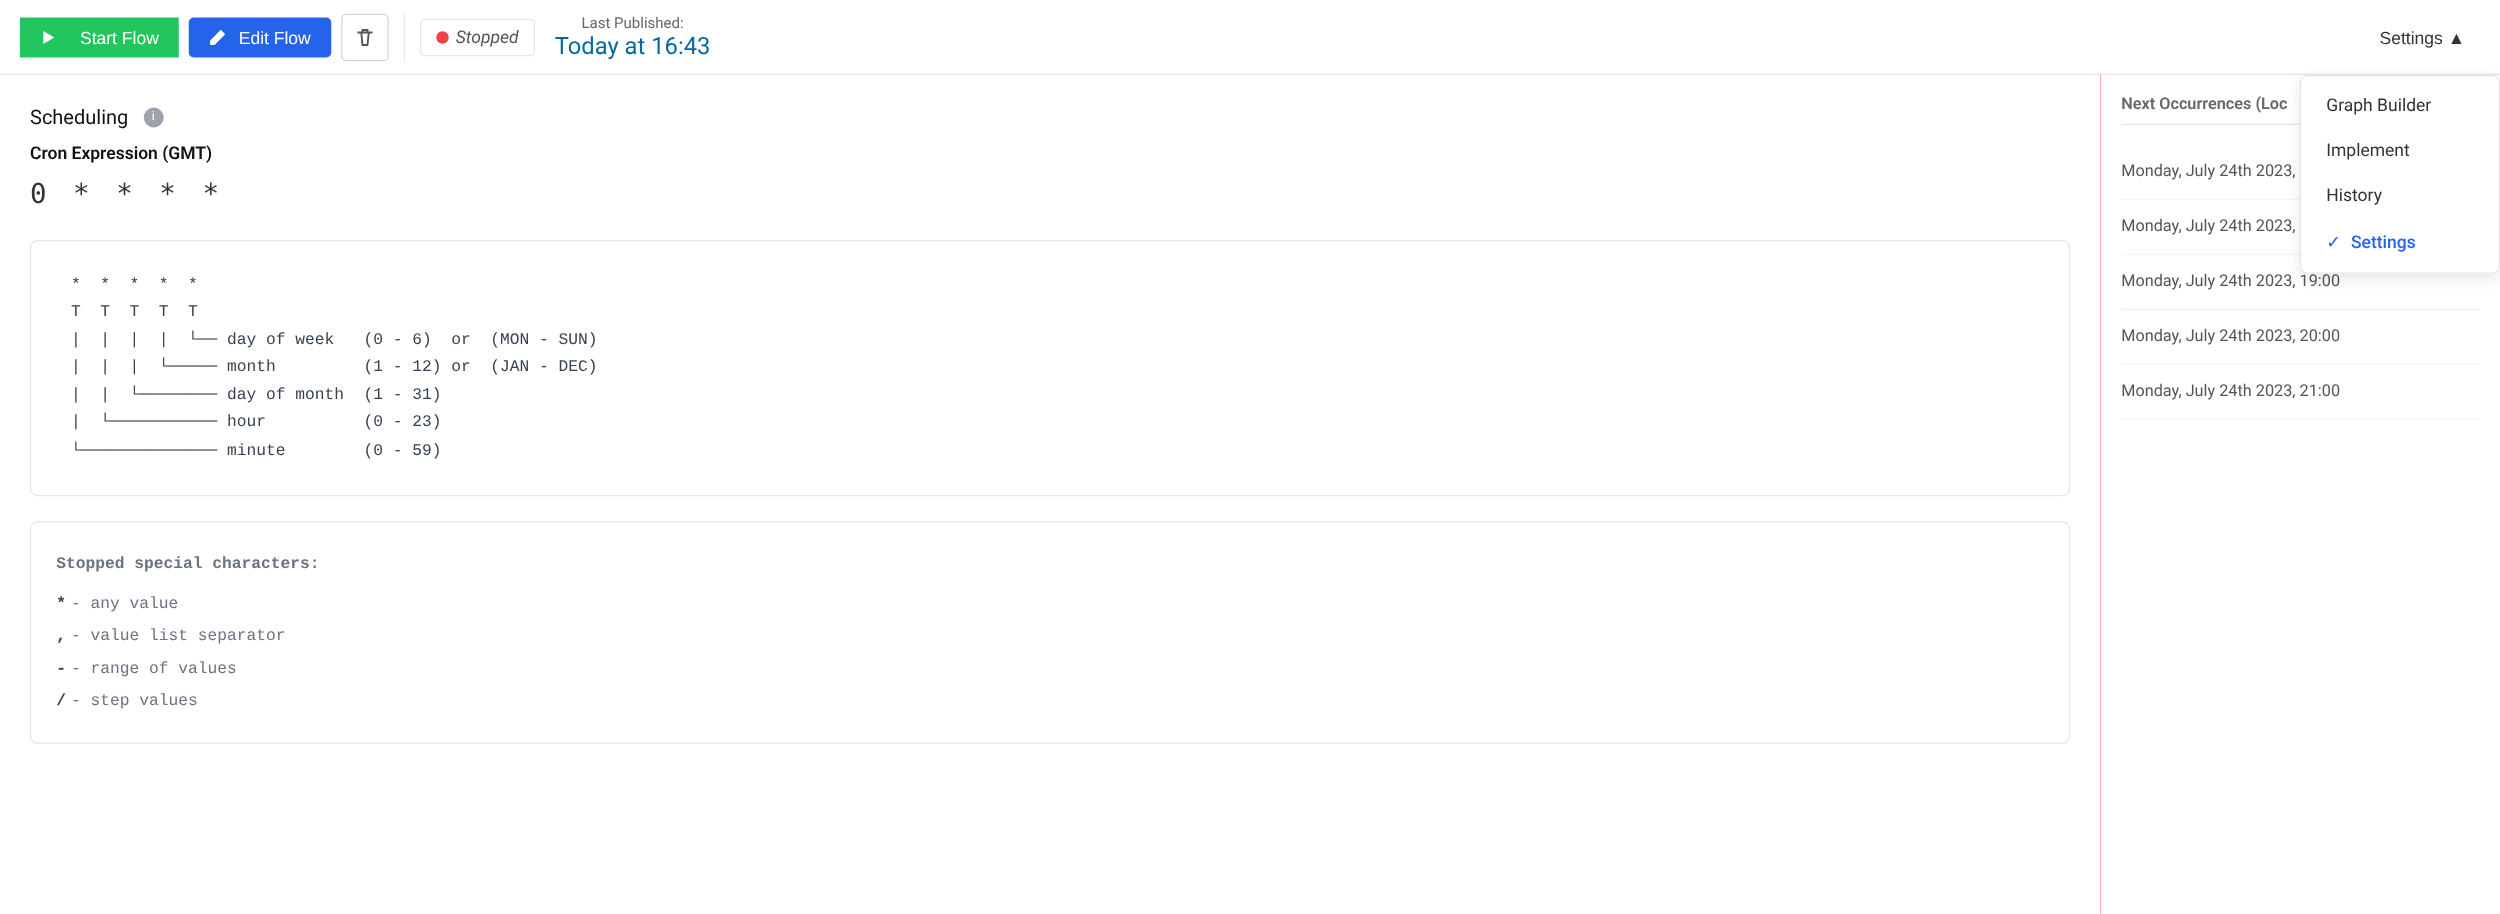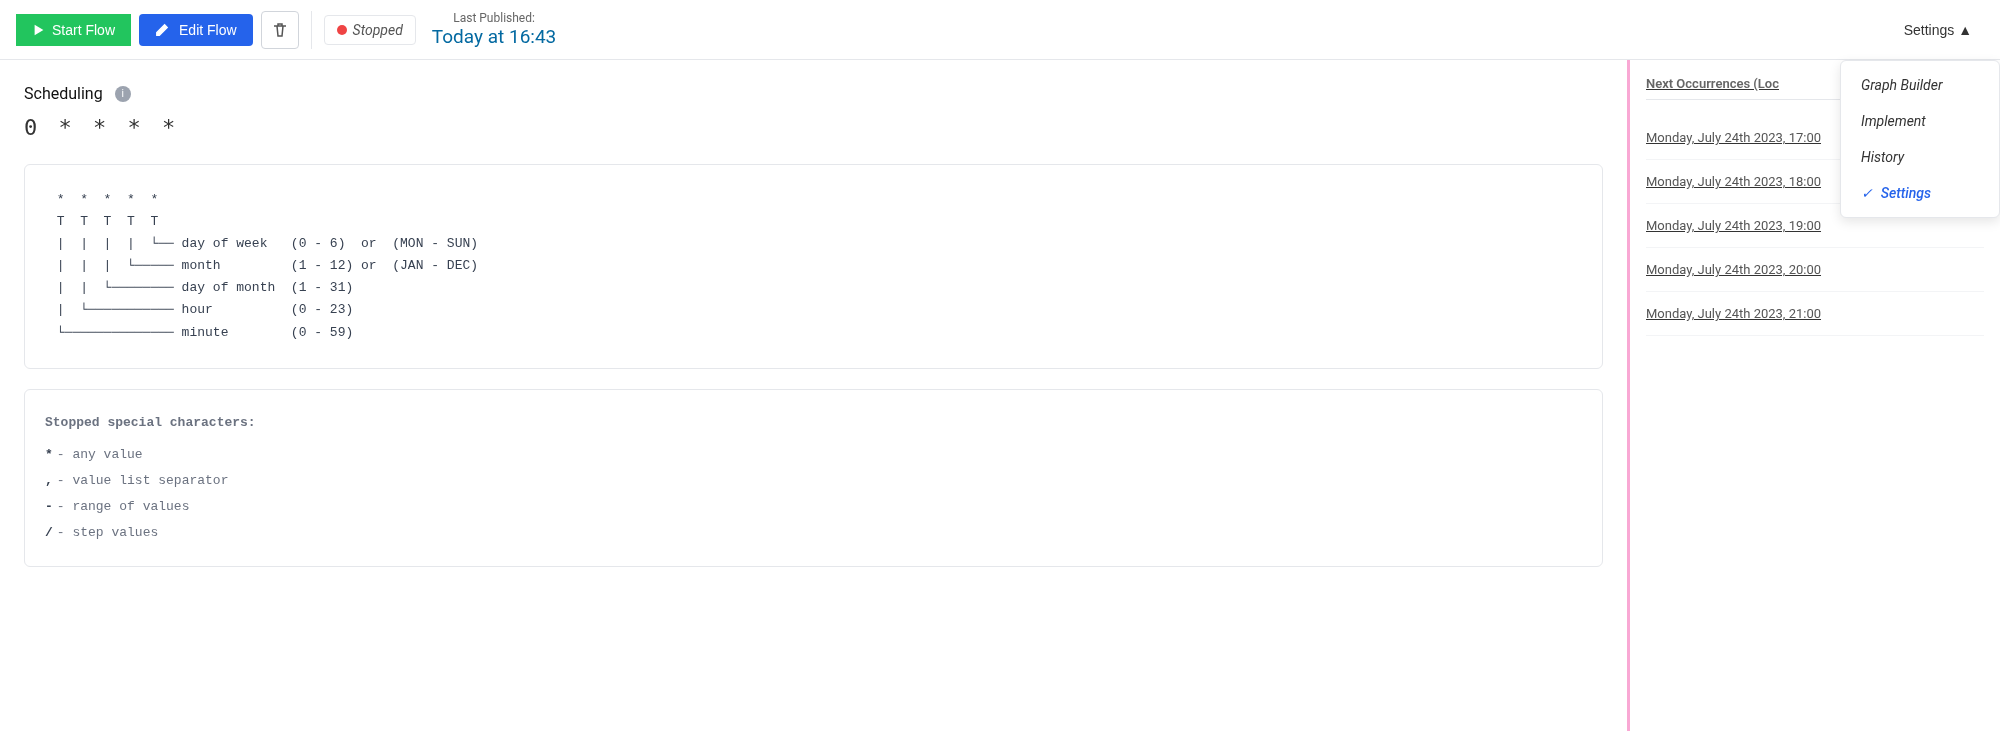--- a/index.html
+++ b/index.html
@@ -8,21 +8,21 @@
     
     .toolbar {
       display: flex;
       align-items: center;
       padding: 10px 16px;
       border-bottom: 1px solid #e5e7eb;
       gap: 8px;
       height: 60px;
     }
     .btn-start {
-      display: flex; align-items: center; gap: 6px;
+      display: flex; align-items: center; gap: 18px;
       background: #22c55e; color: #fff; border: none; border-radius: 0;
       padding: 8px 16px; font-size: 14px; font-weight: 500; cursor: pointer;
     }
     .btn-start svg { width: 14px; height: 14px; fill: #fff; }
     .btn-edit {
       display: flex; align-items: center; gap: 10px;
       background: #2563eb; color: #fff; border: none; border-radius: 4px;
       padding: 8px 16px; font-size: 14px; font-weight: 500; cursor: pointer;
     }
     .btn-edit svg { width: 14px; height: 14px; fill: #fff; }
@@ -60,44 +60,43 @@
     
     .dropdown-menu {
       position: absolute; right: 0; top: 60px;
       background: #fff; border: 1px solid #e5e7eb; border-radius: 6px;
       box-shadow: 0 4px 12px rgba(0,0,0,0.1);
       z-index: 100; min-width: 160px;
       padding: 6px 0;
     }
     .dropdown-item {
       display: flex; align-items: flex-end; gap: 8px;
-      padding: 10px 20px; font-size: 14px; color: #333; cursor: pointer; font-style: italic;
+      padding: 10px 20px; font-size: 14px; color: #333; cursor: pointer;
     }
     .dropdown-item.active { color: #2563eb; font-weight: 500; }
     .check-icon { color: #2563eb; font-size: 14px; }
 
     
     .main-content {
       display: flex;
       height: calc(100vh - 60px);
       position: relative;
     }
 
     .left-panel {
       flex: 1;
       padding: 24px 24px;
       overflow-y: auto;
     }
 
     .right-panel {
-      width: 373px;
-      border-left: 3px solid #f9a8d4;
+      width: 320px;
+      border-left: 1px solid #f9a8d4;
       padding: 16px;
       overflow-y: auto;
-      text-decoration: underline;
     }
 
     .section-title {
       display: flex; align-items: center; gap: 12px;
       font-size: 16px; font-weight: 400; color: #111; margin-bottom: 12px;
     }
     .info-icon {
       width: 16px; height: 16px; border-radius: 50%; background: #9ca3af;
       color: #fff; font-size: 10px; display: inline-flex; align-items: center; justify-content: center;
       cursor: help;
@@ -214,20 +213,21 @@
 </div>
 
 <div class="main-content">
 
   <div class="left-panel">
     <div class="section-title">
       <span>Scheduling</span>
       <span class="info-icon">i</span>
     </div>
 
+    <div class="cron-label">Cron Expression (GMT)</div>
 
     <div class="cron-expression">0  *  *  *  *</div>
 
     <div class="cron-diagram-box">
       <pre> *  *  *  *  *
  T  T  T  T  T
  |  |  |  |  └── day of week   (0 - 6)  or  (MON - SUN)
  |  |  |  └───── month         (1 - 12) or  (JAN - DEC)
  |  |  └──────── day of month  (1 - 31)
  |  └─────────── hour          (0 - 23)

